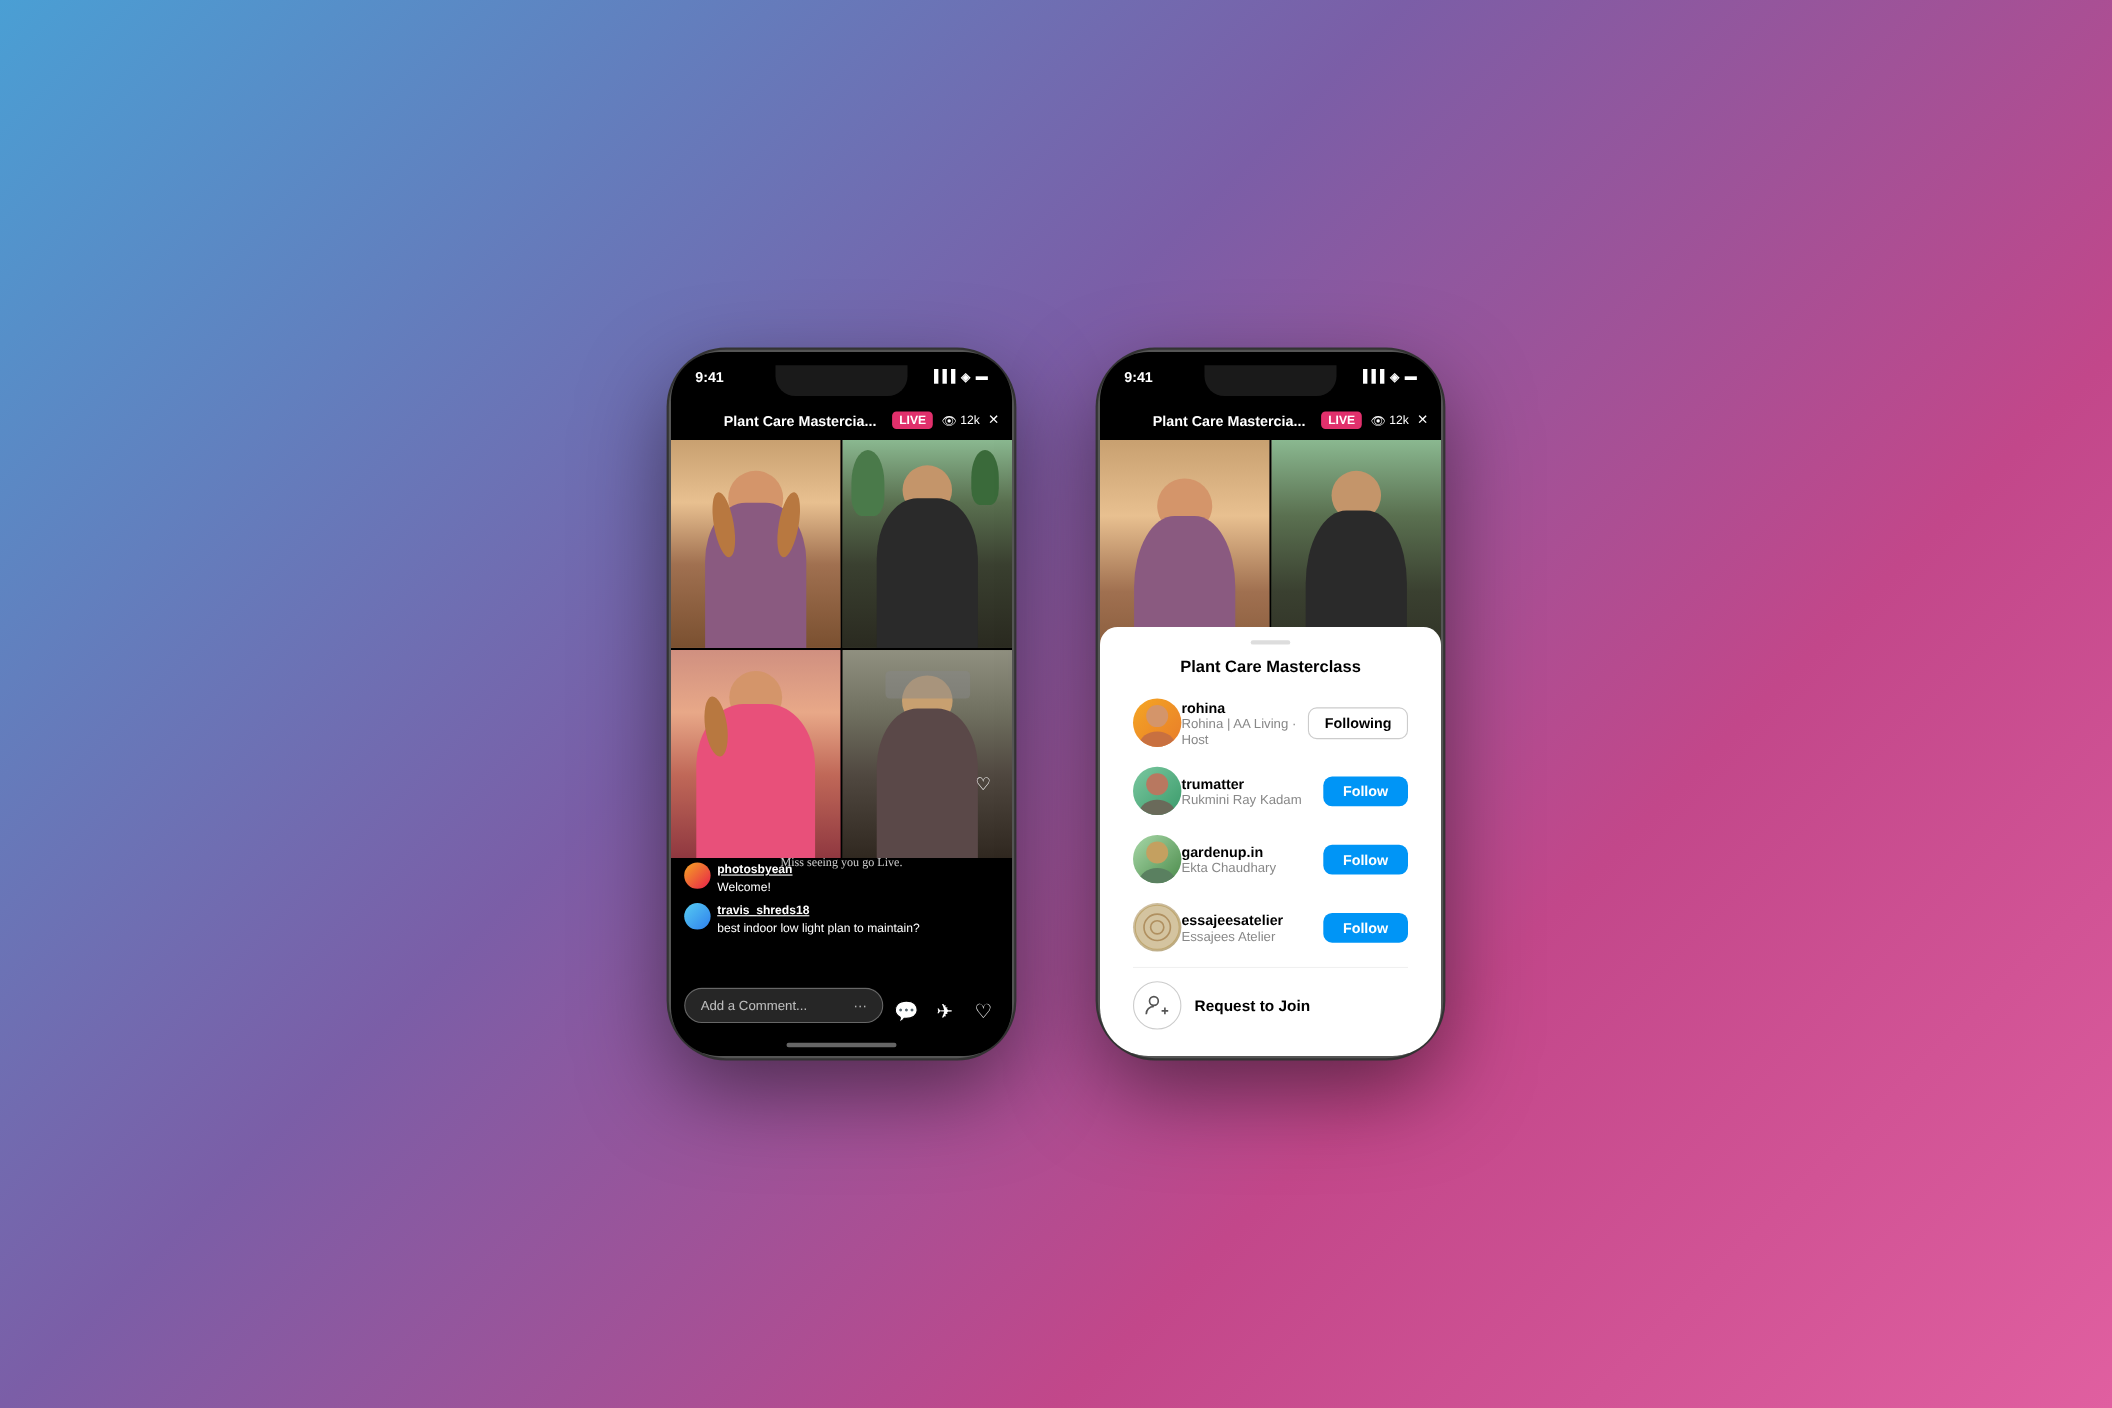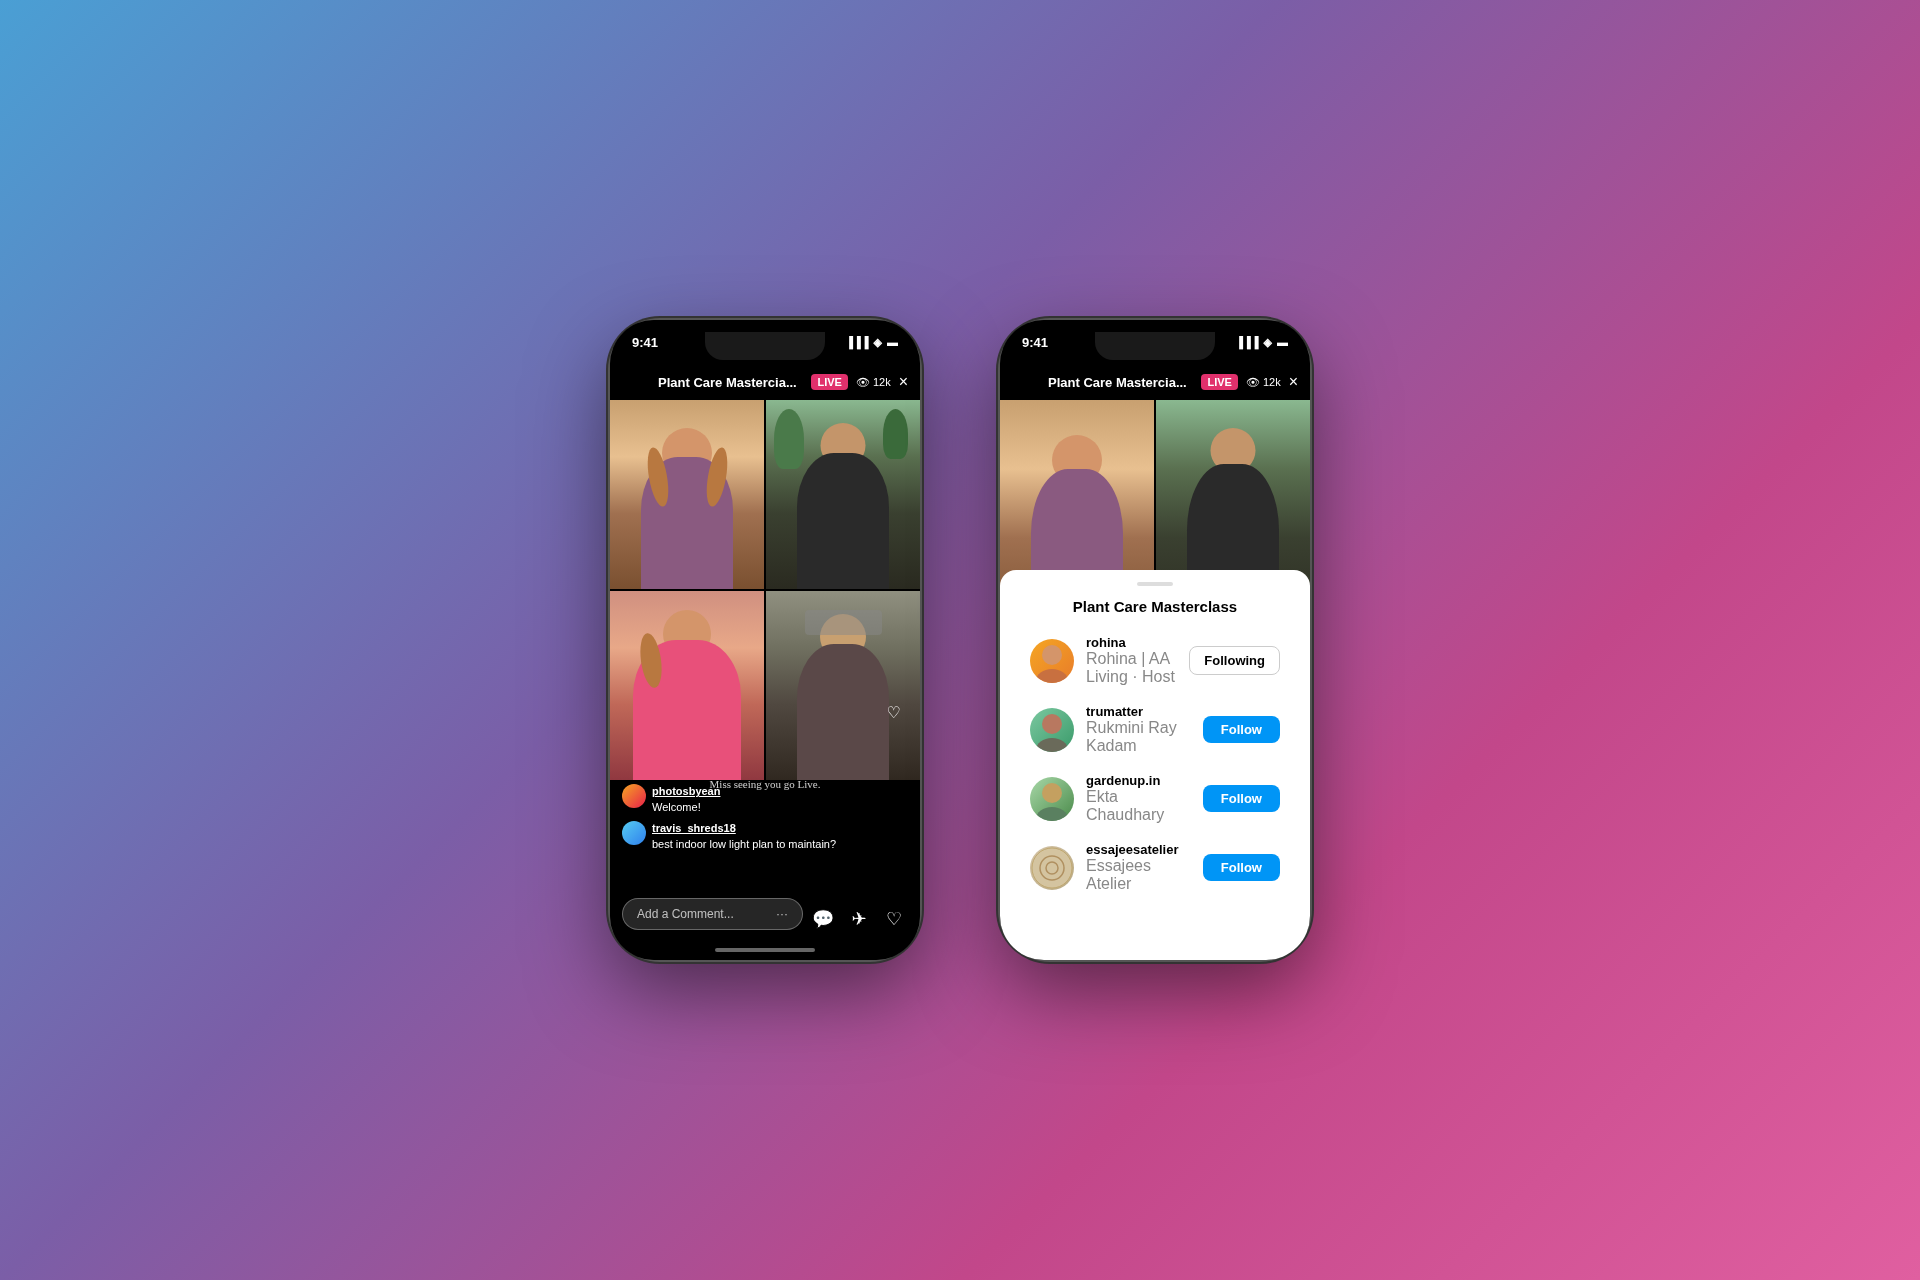--- a/index.html
+++ b/index.html
@@ -269,21 +269,20 @@
     .participant-list {
       padding: 0 16px;
       display: flex;
       flex-direction: column;
       gap: 2px;
     }
     .participant-row {
       display: flex;
       align-items: center;
       padding: 8px 0;
-      gap: 12px;
     }
     .participant-avatar {
       width: 44px;
       height: 44px;
       border-radius: 50%;
       flex-shrink: 0;
       overflow: hidden;
       display: flex;
       align-items: center;
       justify-content: center;
@@ -291,21 +290,21 @@
     }
     .participant-info {
       flex: 1;
     }
     .participant-name {
       font-size: 13px;
       font-weight: 700;
       color: #000;
     }
     .participant-sub {
-      font-size: 16px;
+      font-size: 12px;
       color: #888;
     }
     .btn-following {
       background: white;
       border: 1px solid #ccc;
       border-radius: 8px;
       padding: 6px 14px;
       font-size: 13px;
       font-weight: 600;
       color: #000;
@@ -542,19 +541,29 @@
                 <circle cx="22" cy="22" r="6" fill="none" stroke="#b09060" stroke-width="1.5"></circle>
               </svg>
           </div>
           <div class="participant-info">
             <div class="participant-name">essajeesatelier</div>
             <div class="participant-sub">Essajees Atelier</div>
           </div>
           <button class="btn-follow">Follow</button>
         </div>
 
+        <div class="request-row">
+          <div class="request-icon">
+            <svg width="24" height="24" viewBox="0 0 24 24" fill="none" stroke="#555" stroke-width="1.5">
+              <circle cx="9" cy="8" r="4"></circle>
+              <path d="M2 20c0-4 3-7 7-7"></path>
+              <path d="M19 14v6M16 17h6"></path>
+            </svg>
+          </div>
+          <span class="request-text">Request to Join</span>
+        </div>
 
       </div>
     </div>
 
     <div class="home-indicator"></div>
   </div>
 </div>
 
 </body></html>

